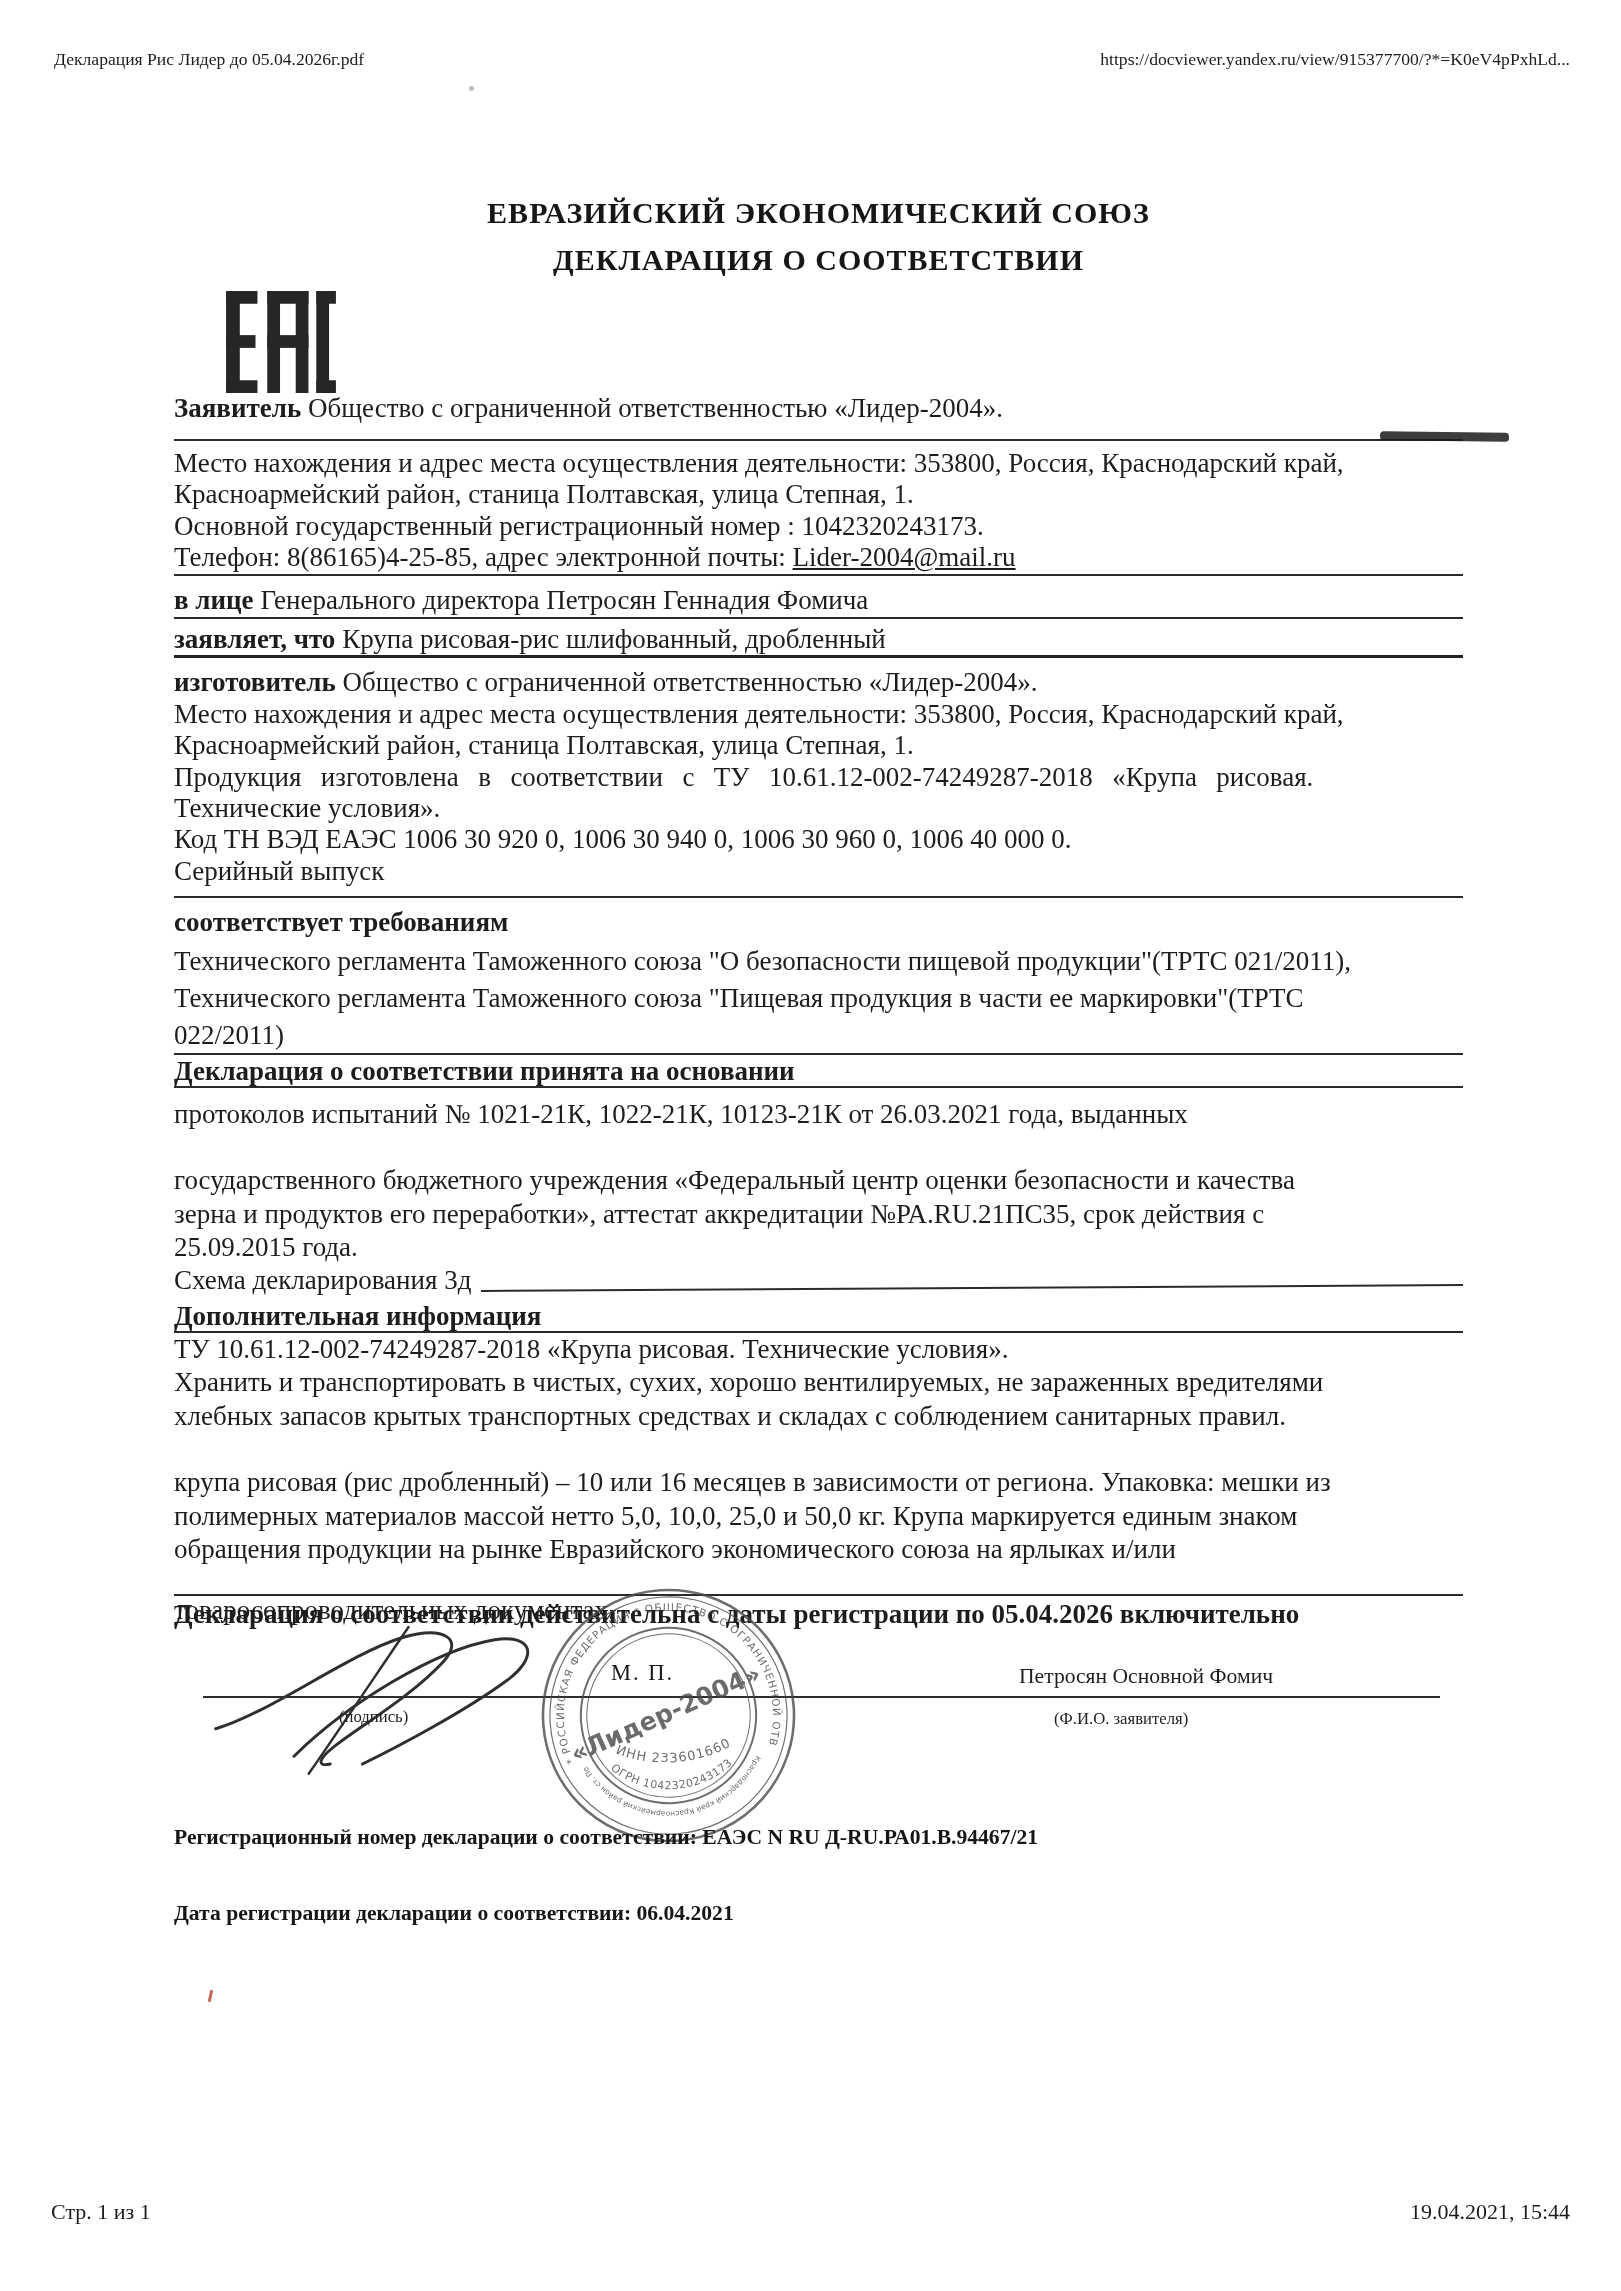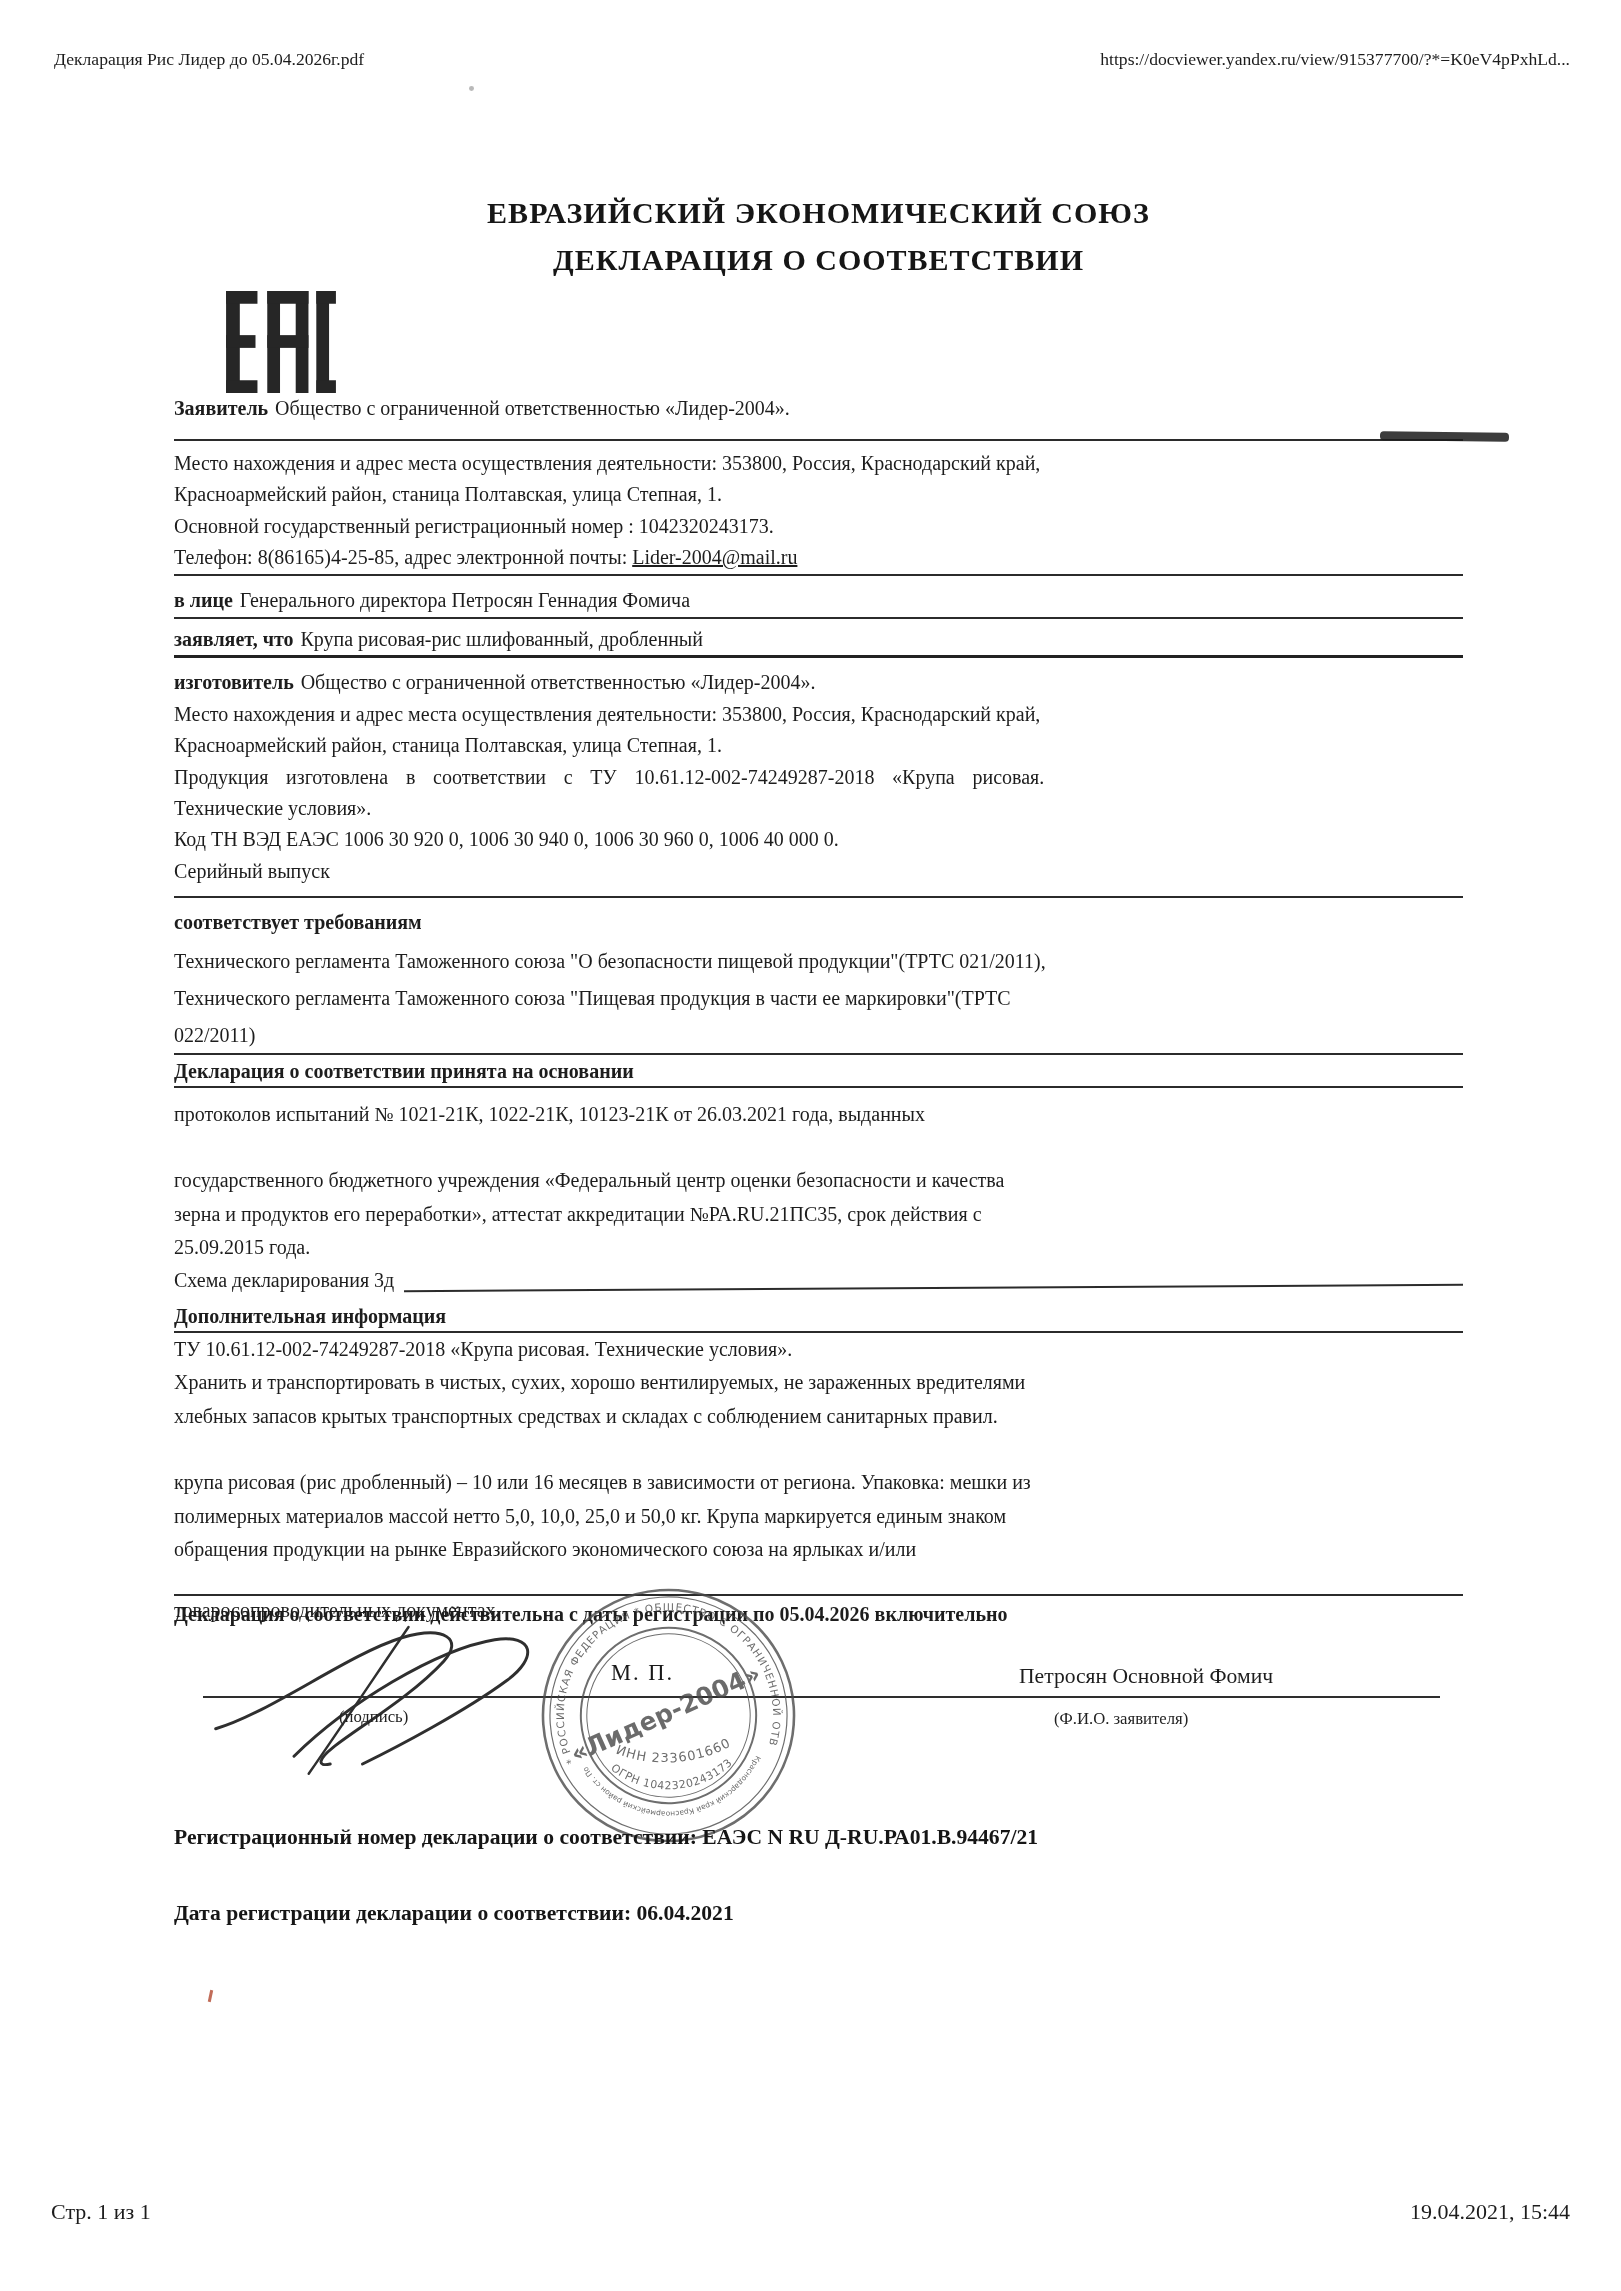--- a/index.html
+++ b/index.html
@@ -9,21 +9,21 @@
   .print-header-item{position:absolute;top:49px;font-size:17.6px;color:#1c1c1c;white-space:nowrap;}
   .ph-left{left:54px;}
   .ph-right{right:51px;}
   .print-footer-item{position:absolute;top:2199px;font-size:22px;color:#1c1c1c;white-space:nowrap;}
   .pf-left{left:51px;}
   .pf-right{right:51px;}
   
   .title-line{position:absolute;left:174px;width:1289px;text-align:center;font-weight:bold;
               font-size:30px;letter-spacing:1px;white-space:nowrap;color:#161616;}
   
-  .ln{position:absolute;left:174px;width:1289px;font-size:20px;line-height:25.5px;
+  .ln{position:absolute;left:174px;width:1289px;font-size:27px;line-height:25.5px;
       color:#1d1d1d;white-space:nowrap;}
   .b{font-weight:bold;}
   .lbl{font-weight:bold;margin-right:6.9px;}
   .wide{word-spacing:12.7px;}
   .u{text-decoration:underline;}
   .rule{position:absolute;left:174px;width:1289px;height:2px;background:#2b2b2b;}
   .rule.thick{height:2.9px;background:#222;}
   .tail-row{display:flex;align-items:flex-end;}
   .tail-rule{flex:1;height:0;border-bottom:2px solid #2b2b2b;margin:0 0 4.9px 9.8px;
              transform:rotate(-0.35deg);}

